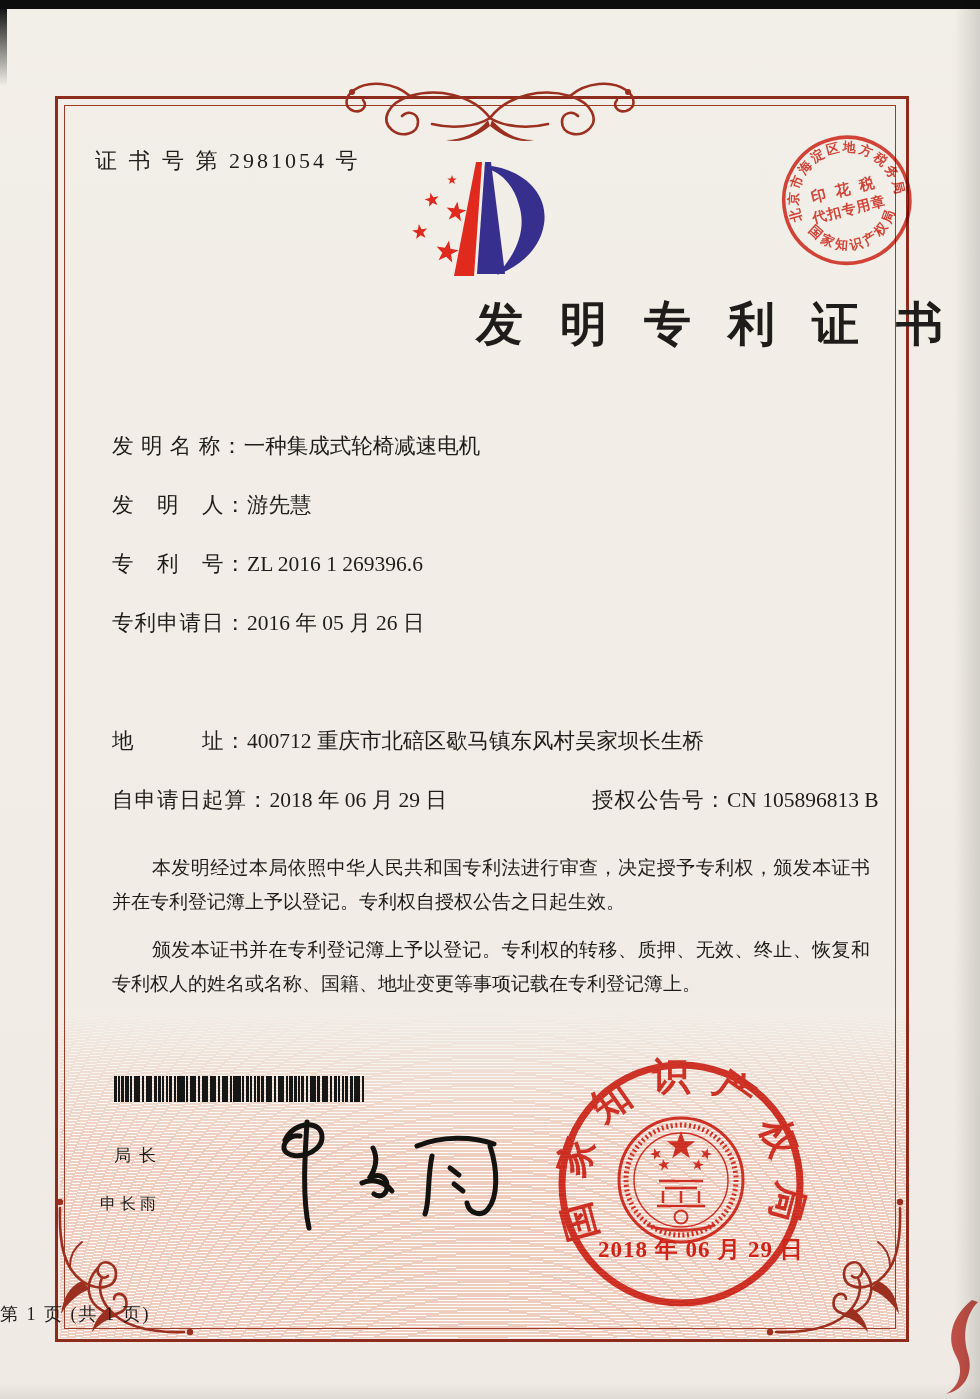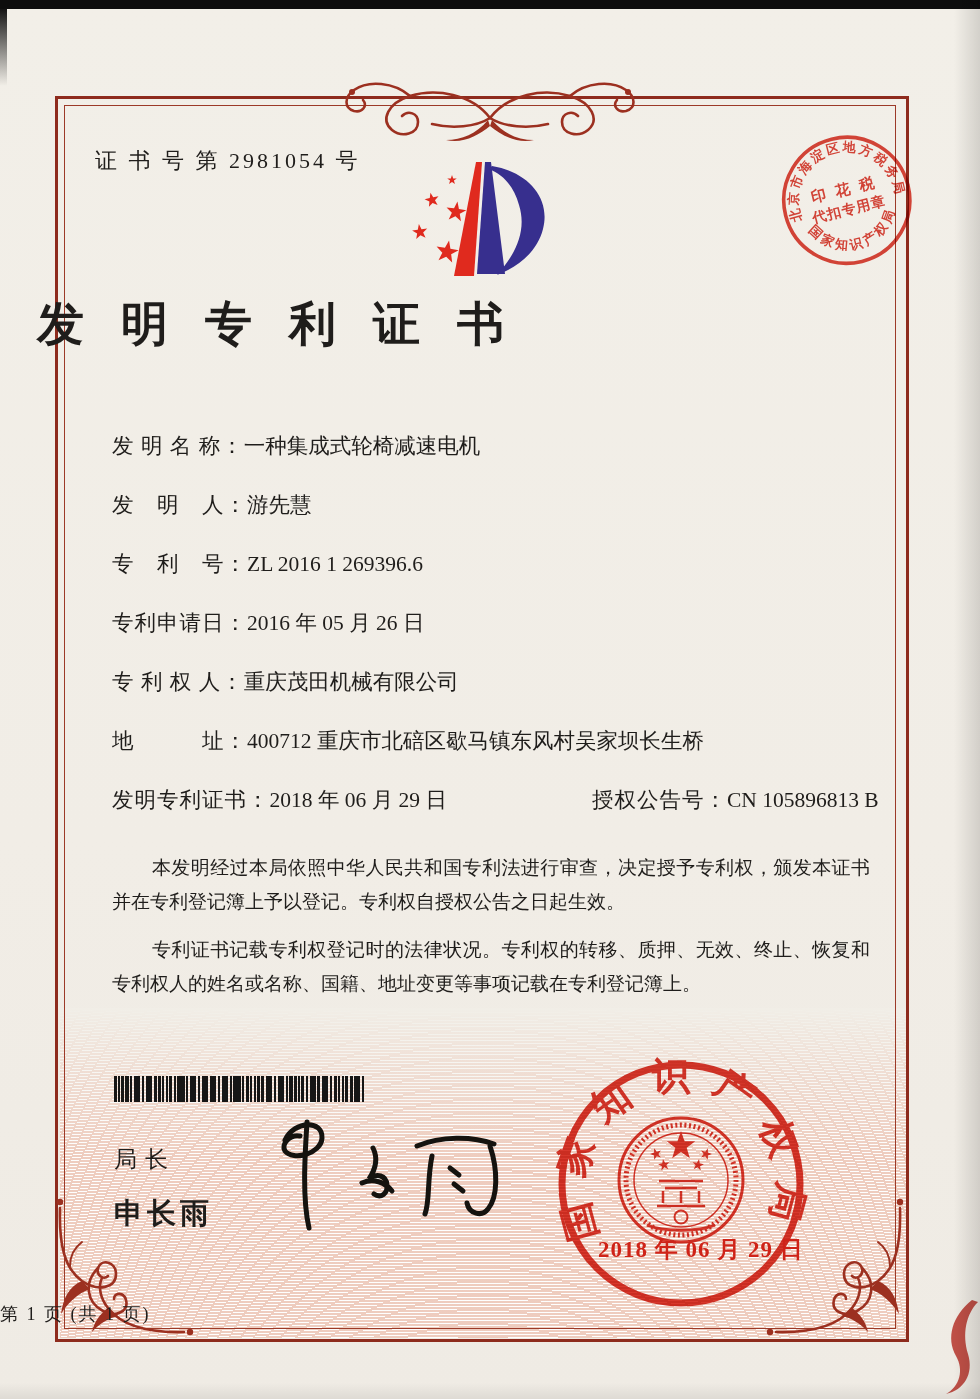--- a/index.html
+++ b/index.html
@@ -27,41 +27,41 @@
   }
 
   
   .frame-outer{position:absolute;left:55px;top:96px;width:848px;height:1240px;border:3px solid #8e2b1d;}
   .frame-inner{position:absolute;left:64px;top:105px;width:830px;height:1222px;border:1px solid #9c3a28;}
   .orn{position:absolute;color:#9c3020;}
 
   .cert-no{position:absolute;left:95px;top:146px;font-size:22px;letter-spacing:3px;}
   .logo{position:absolute;left:400px;top:150px;}
   .title{
-    position:absolute;left:0;top:293px;width:100%;text-align:left;
+    position:absolute;left:0;top:293px;width:100%;text-align:right;
     font-size:47px;font-weight:bold;letter-spacing:37px;padding-left:37px;box-sizing:border-box;
   }
 
   .field{position:absolute;left:112px;font-size:21.5px;white-space:nowrap;}
   .field .lab{letter-spacing:1px;}
   .grant-no{position:absolute;left:480px;top:0;}
 
   .body-text{position:absolute;left:97px;top:836px;width:788px;font-size:19px;line-height:33.5px;text-align:justify;}
   .body-text p{margin:15px;text-indent:2.1em;}
 
   .barcode{
     position:absolute;left:114px;top:1076px;width:252px;height:26px;
     background:
       repeating-linear-gradient(90deg,#161616 0 2px,transparent 2px 4px),
       repeating-linear-gradient(90deg,#161616 0 3px,transparent 3px 11px),
       repeating-linear-gradient(90deg,#161616 0 1px,transparent 1px 7px);
   }
 
-  .sig-title{position:absolute;left:114px;top:1144px;font-size:23px;letter-spacing:8px;}
-  .sig-name{position:absolute;left:114px;top:1194px;font-size:29px;letter-spacing:4px;font-weight:bold;}
+  .sig-title{position:absolute;left:114px;top:1144px;font-size:17px;letter-spacing:8px;}
+  .sig-name{position:absolute;left:100px;top:1194px;font-size:16px;letter-spacing:4px;}
   .sig-script{position:absolute;left:245px;top:1104px;}
 
   .seal{position:absolute;left:545px;top:1046px;mix-blend-mode:multiply;opacity:0.93;}
   .seal-date{position:absolute;left:598px;top:1234px;font-size:23px;color:#cf2318;letter-spacing:1px;z-index:6;font-weight:bold;}
   .tax-stamp{position:absolute;left:742px;top:110px;transform:rotate(-14deg);mix-blend-mode:multiply;opacity:0.88;}
 
   .footer{position:absolute;left:0;top:1302px;width:100%;text-align:left;font-size:18px;letter-spacing:2px;}
   svg{display:block;}
 </style>
 </head>
@@ -153,36 +153,33 @@
   </div>
   <div class="field" style="top:490px">
     <span class="lab">发　明　人：</span><span>游先慧</span>
   </div>
   <div class="field" style="top:549px">
     <span class="lab">专　利　号：</span><span>ZL 2016 1 269396.6</span>
   </div>
   <div class="field" style="top:608px">
     <span class="lab">专利申请日：</span><span>2016 年 05 月 26 日</span>
   </div>
-  <div class="field" style="top:667px">
-    <span class="lab">专 利 权 人：</span><span>重庆茂田机械有限公司</span>
-  </div>
   <div class="field" style="top:726px">
     <span class="lab">地　　　址：</span><span>400712 重庆市北碚区歇马镇东风村吴家坝长生桥</span>
   </div>
   <div class="field" style="top:785px;width:788px">
-    <span class="lab">发明专利证书：</span><span>2018 年 06 月 29 日</span>
+    <span class="lab">自申请日起算：</span><span>2018 年 06 月 29 日</span>
     <span class="grant-no">
       <span class="lab">授权公告号：</span><span>CN 105896813 B</span>
     </span>
   </div>
 
   <div class="body-text">
     <p>本发明经过本局依照中华人民共和国专利法进行审查，决定授予专利权，颁发本证书并在专利登记簿上予以登记。专利权自授权公告之日起生效。</p>
-    <p>专利证书记载专利权登记时的法律状况。专利权的转移、质押、无效、终止、恢复和专利权人的姓名或名称、国籍、地址变更等事项记载在专利登记簿上。</p>
+    <p>颁发本证书并在专利登记簿上予以登记。专利权的转移、质押、无效、终止、恢复和专利权人的姓名或名称、国籍、地址变更等事项记载在专利登记簿上。</p>
   </div>
 
   <div class="barcode"></div>
 
   <div class="sig-title">局长</div>
   <div class="sig-name">申长雨</div>
   <svg class="sig-script" width="270" height="132" viewBox="0 0 270 132">
     <g fill="none" stroke="#15130f" stroke-width="5" stroke-linecap="round">
       <path d="M62,18 C60,50 57,94 64,124"></path>
       <path d="M40,36 C50,16 78,16 77,34 C76,50 48,57 40,47 C36,40 45,30 55,32"></path>

